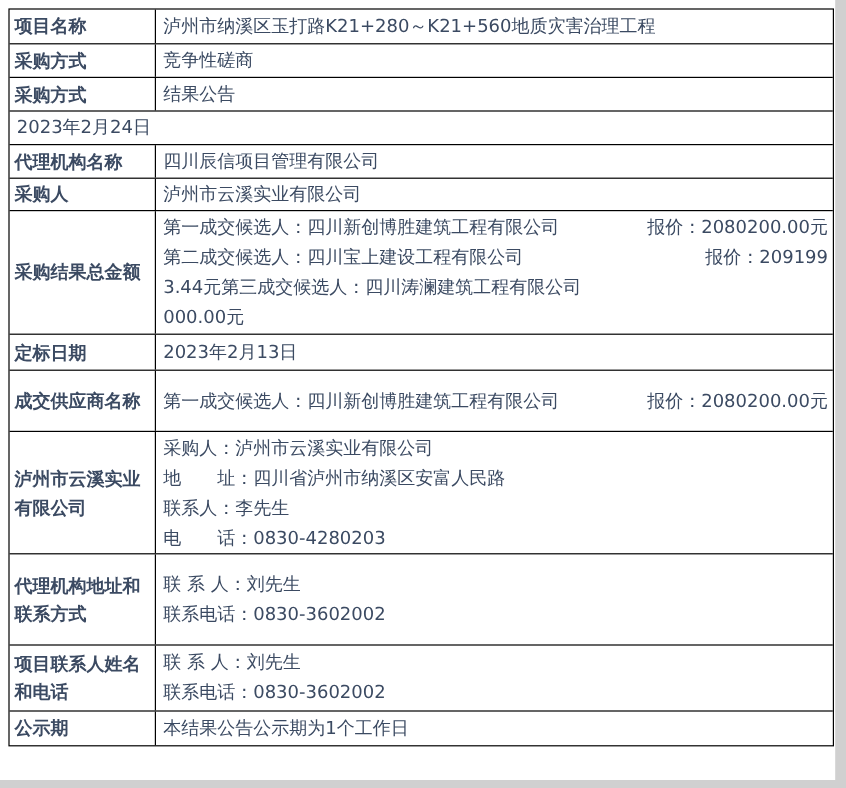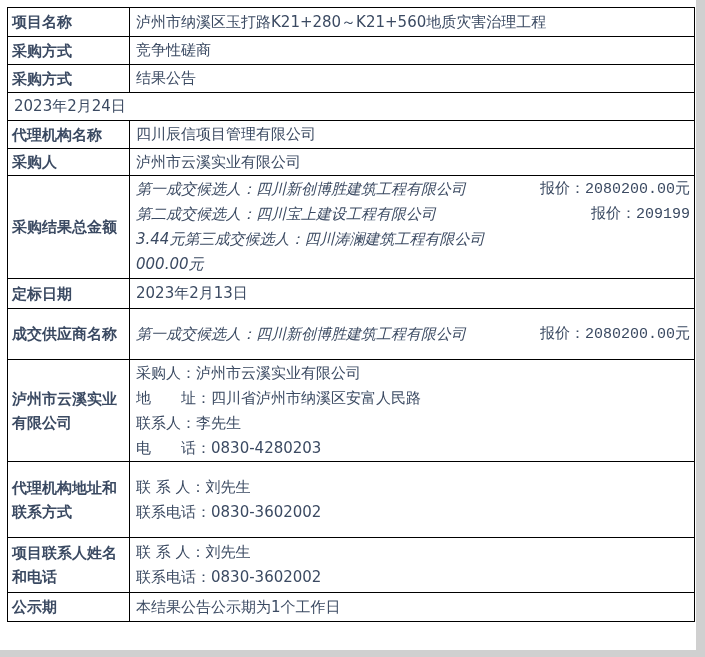--- a/index.html
+++ b/index.html
@@ -39,22 +39,22 @@
   }
   .value{
     flex:1;
     display:flex;flex-direction:column;justify-content:center;
     padding:2px 4px 2px 6px;
     line-height:25px;
     min-width:0;
   }
   .line{display:block;}
   .split{display:flex;justify-content:space-between;}
-  .split .lpart{white-space:pre;font-style:italic;}
-  .split .rpart{white-space:pre;text-align:left;font-family:Liberation Mono, monospace;}
+  .split .lpart{white-space:pre;}
+  .split .rpart{white-space:pre;text-align:left;}
   
   .h29{height:29px}.h28{height:28px}.h27{height:27px}.h30{height:30px}
   .h51{height:51px}.h55{height:55px}.h76{height:76px}.h102{height:102px}.h103{height:103px}
 </style>
 </head>
 <body>
 
 <div class="edge-right"></div>
 <div class="edge-bottom"></div>
 

